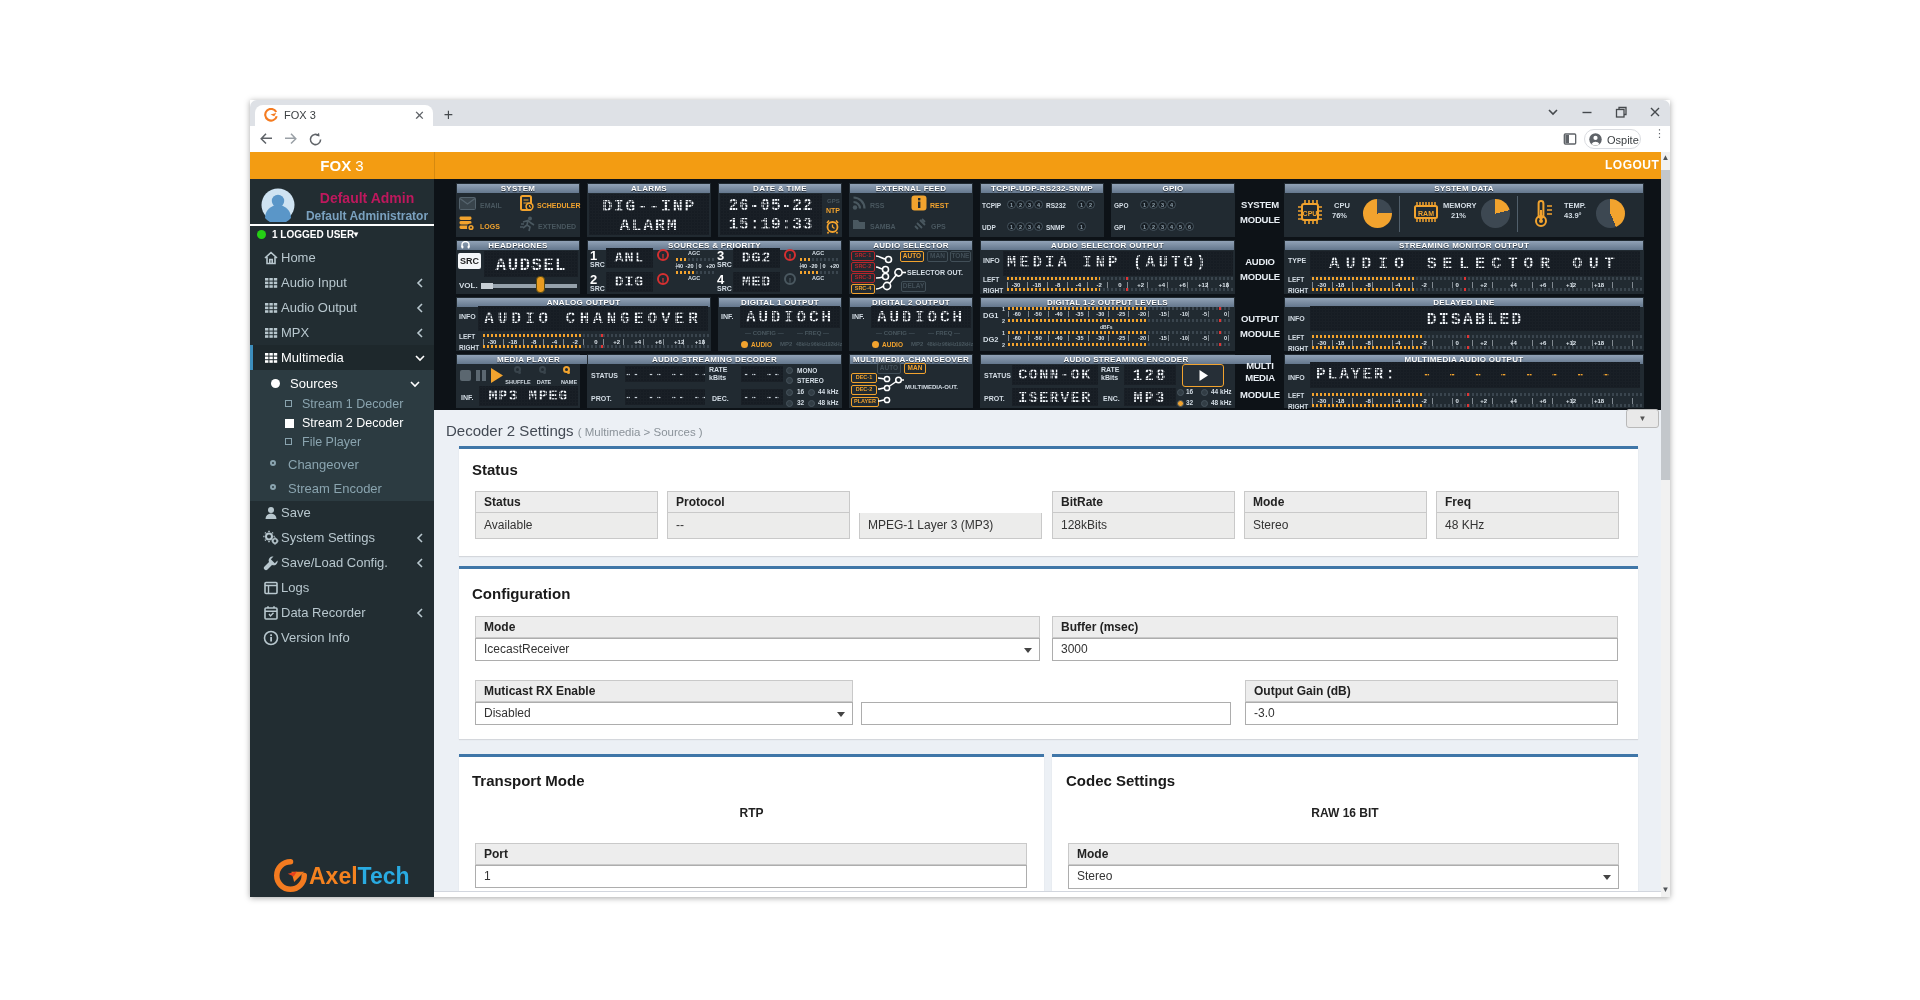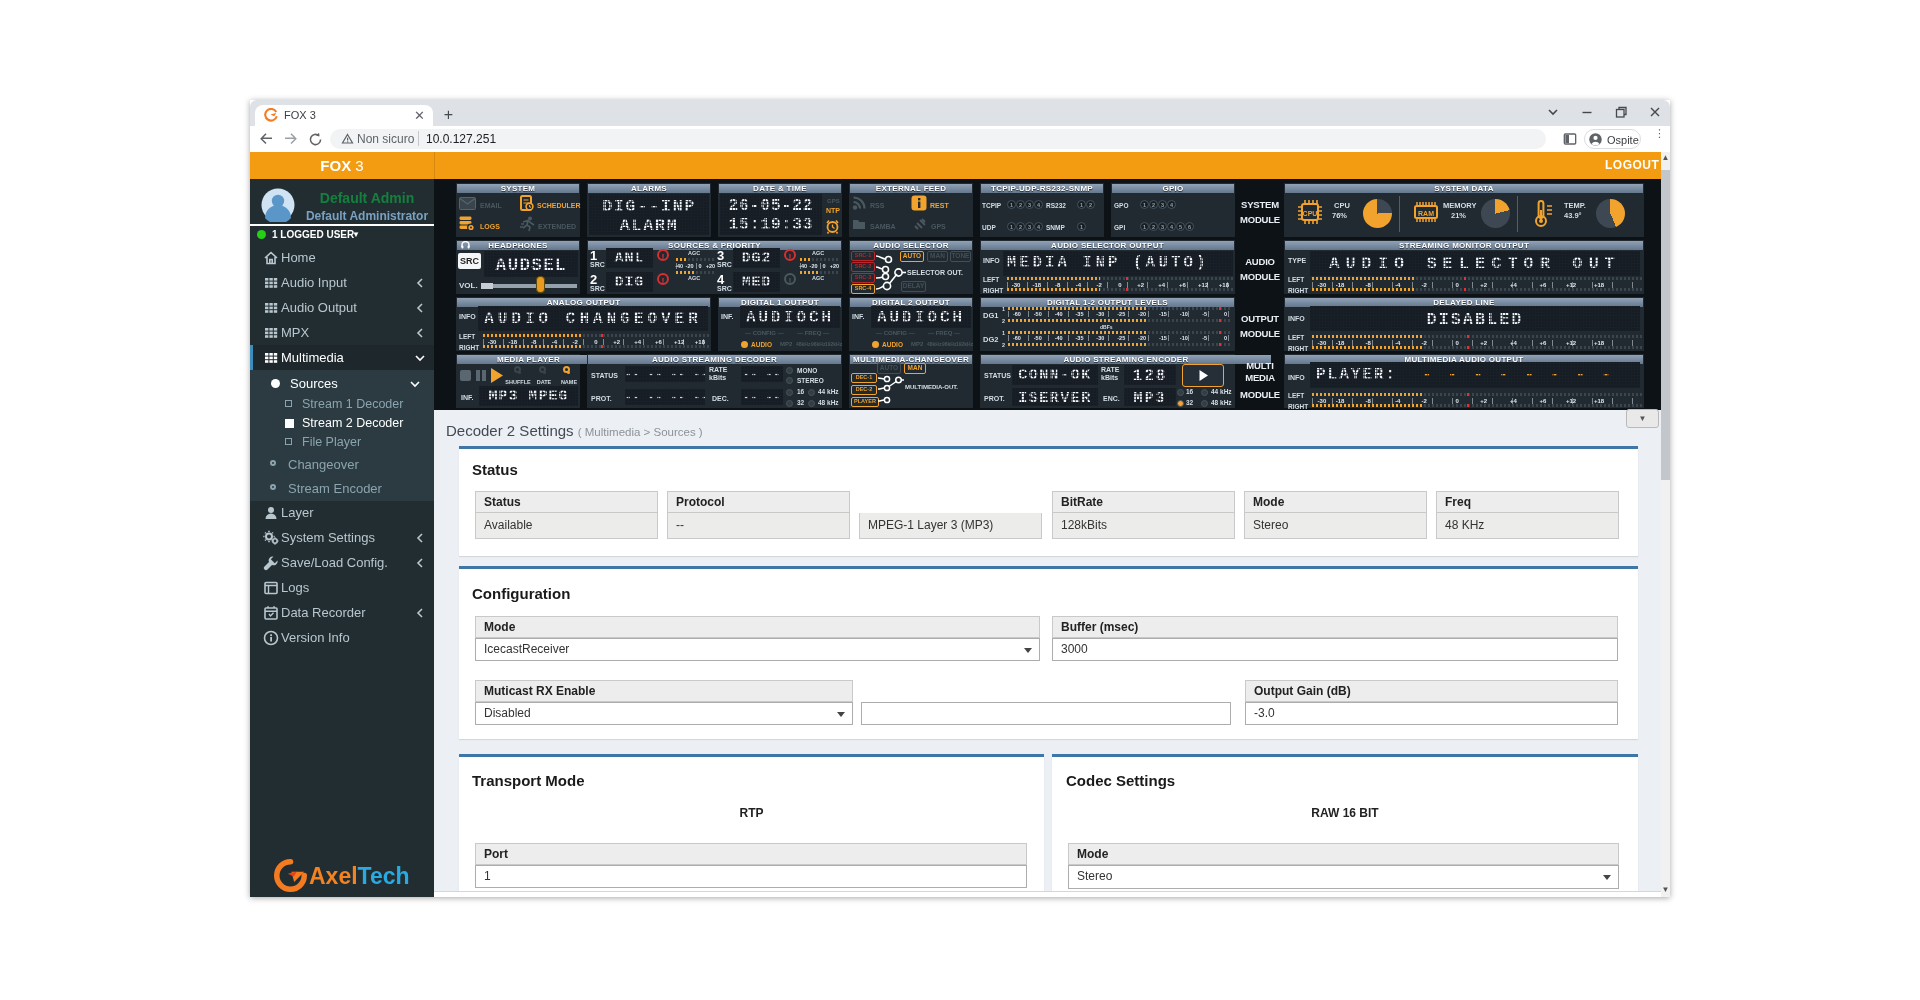--- a/index.html
+++ b/index.html
@@ -92,30 +92,20 @@
   <svg class="a" width="18" height="18" style="left:257px;top:130px" viewBox="0 0 24 24">
       <path d="M20 11 H7 M12 5 L5.6 11.6 L12 18" stroke="#5f6368" stroke-width="2" fill="none"></path>
     </svg>
   <svg class="a" width="18" height="18" style="left:282px;top:130px" viewBox="0 0 24 24">
       <path d="M4 11 H17 M12 5 L18.4 11.6 L12 18" stroke="#9aa0a6" stroke-width="2" fill="none"></path>
     </svg>
   <svg class="a" width="17" height="17" style="left:307px;top:131px" viewBox="0 0 24 24">
       <path d="M19.2 12 A7.2 7.2 0 1 1 16.8 6.6" stroke="#5f6368" stroke-width="2.2" fill="none"></path>
       <path d="M17 2.5 L17.6 7.6 L12.8 6.4 Z" fill="#5f6368"></path>
     </svg>
-  <div class="a" id="addr">
-    <svg class="a warn" width="13" height="12" viewBox="0 0 24 24">
-        <path d="M12 3 L22 20 H2 Z" fill="none" stroke="#5f6368" stroke-width="2.4"></path>
-        <rect x="11" y="9.5" width="2.4" height="5.5" fill="#5f6368"></rect>
-        <rect x="11" y="16.6" width="2.4" height="2.4" fill="#5f6368"></rect>
-      </svg>
-    <div class="a ns">Non sicuro</div>
-    <div class="a sep"></div>
-    <div class="a url">10.0.127.251</div>
-  </div>
   <svg class="a" width="16" height="16" style="left:1562px;top:131px" viewBox="0 0 24 24">
       <rect x="3.5" y="4.5" width="17" height="15" rx="1.5" fill="none" stroke="#5f6368" stroke-width="2"></rect>
       <rect x="5" y="6" width="5.5" height="12" fill="#5f6368"></rect>
     </svg>
   <div class="a" style="left:1584px;top:129px;width:57px;height:20px;border:1px solid #dadce0;border-radius:10px;background:#fff"></div>
   <svg class="a" width="15" height="15" style="left:1588px;top:132px" viewBox="0 0 24 24">
       <circle cx="12" cy="12" r="10" fill="#5f6368"></circle>
       <circle cx="12" cy="9.5" r="3.4" fill="#fff"></circle>
       <path d="M5.5 19 A8 8 0 0 1 18.5 19 A10 10 0 0 1 5.5 19" fill="#fff"></path>
     </svg>
@@ -132,21 +122,21 @@
   <div class="a" style="left:434px;top:152px;width:1px;height:27px;background:rgba(0,0,0,0.12)"></div>
   <div class="a" id="logout">LOGOUT</div>
 
   <div class="a" id="sidebar"></div>
 
   <svg class="a" width="34" height="34" style="left:261px;top:188px" viewBox="0 0 34 34">
     <circle cx="17" cy="17" r="16.5" fill="#cfe3f2"></circle>
     <circle cx="17" cy="13" r="6.2" fill="#5a96c8"></circle>
     <path d="M4 30 A13 13 0 0 1 30 30 A17 17 0 0 1 4 30" fill="#5a96c8"></path>
   </svg>
-  <div class="a" style="left:300px;top:190px;width:134px;text-align:center;color:#15803d;font-size:14px;font-weight:bold">Default Admin</div>
+  <div class="a" style="left:300px;top:190px;width:134px;text-align:center;color:#be185d;font-size:14px;font-weight:bold">Default Admin</div>
   <div class="a" style="left:300px;top:209px;width:134px;text-align:center;color:#7aa1bf;font-size:12px;font-weight:bold">Default Administrator</div>
   <div class="a" style="left:250px;top:224px;width:184px;height:2px;background:#fff"></div>
   <div class="a" style="left:257px;top:230px;width:9px;height:9px;border-radius:50%;background:#25d015"></div>
   <div class="a" style="left:272px;top:229px;color:#fff;font-size:10px;font-weight:bold">1 LOGGED USER</div>
   <div class="a" style="left:352px;top:230px;color:#fff;font-size:8px">▼</div>
   <div class="a mi" style="top:245px">
       <svg width="16" height="16" viewBox="0 0 16 16" style="position:absolute;left:13px;top:5px">
         <path d="M2 8 L8 2.5 L14 8 M4 7 V13.5 H12 V7 M6.8 13.5 V9.5 H9.2 V13.5" stroke="#b8c7ce" stroke-width="1.6" fill="none"></path>
       </svg>
       <span class="tx">Home</span>
@@ -254,21 +244,21 @@
     </div>
   <div class="a mi sub" style="top:476px;color:#8aa4af">
       <span style="position:absolute;left:20px;top:8px;width:6px;height:6px;border:2px solid #8aa4af;border-radius:50%"></span>
       <span class="tx" style="left:38px">Stream Encoder</span>
     </div>
   <div class="a mi" style="top:500px">
       <svg width="16" height="16" viewBox="0 0 16 16" style="position:absolute;left:13px;top:5px">
         <circle cx="8" cy="5" r="3" fill="#b8c7ce"></circle>
         <path d="M2.5 14 A5.5 5.5 0 0 1 13.5 14 Z" fill="#b8c7ce"></path>
       </svg>
-      <span class="tx">Layer</span>
+      <span class="tx">Save</span>
     </div>
   <div class="a mi" style="top:525px">
       <svg width="16" height="16" viewBox="0 0 16 16" style="position:absolute;left:13px;top:5px">
         <circle cx="6" cy="6.5" r="3" fill="none" stroke="#b8c7ce" stroke-width="2"></circle>
         <g stroke="#b8c7ce" stroke-width="1.6">
           <path d="M6 2 V0.8 M6 11 V12.2 M1.5 6.5 H0.3 M10.5 6.5 H11.7 M2.8 3.3 L2 2.5 M9.2 3.3 L10 2.5 M2.8 9.7 L2 10.5 M9.2 9.7 L10 10.5"></path>
         </g>
         <circle cx="12" cy="11" r="2.2" fill="none" stroke="#b8c7ce" stroke-width="1.6"></circle>
         <g stroke="#b8c7ce" stroke-width="1.2">
           <path d="M12 8 V7.2 M12 14 V14.8 M9.2 11 H8.4 M14.8 11 H15.6"></path>

